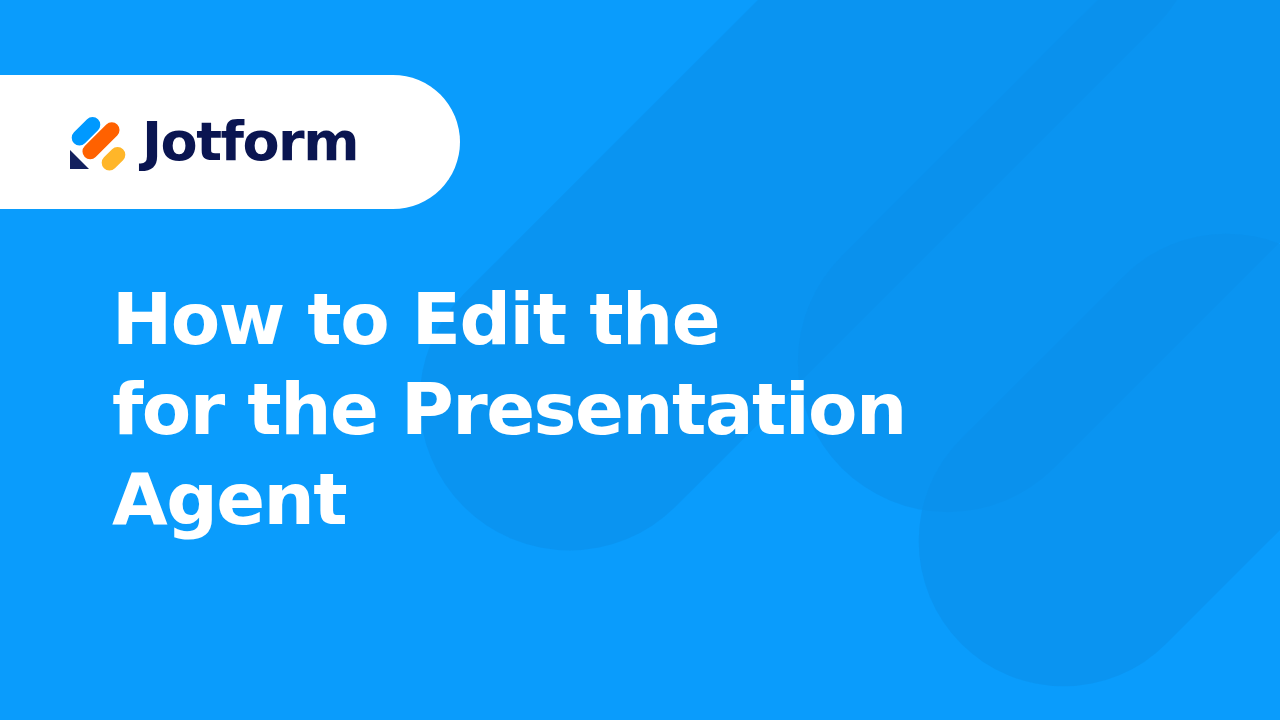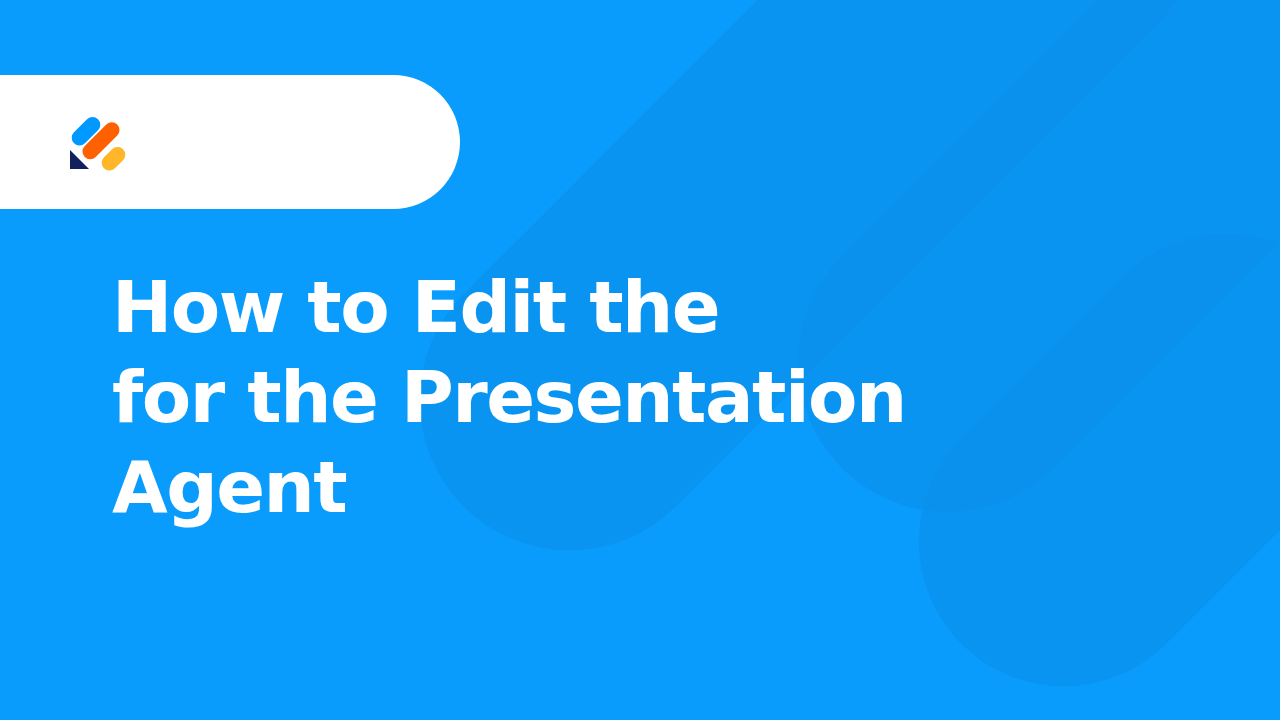--- a/index.html
+++ b/index.html
@@ -98,21 +98,21 @@
     letter-spacing:-1.5px;
     color:#0a1551;
     line-height:1;
     white-space:nowrap;
   }
 
   
   #headline {
     position:absolute;
     left:112px;
-    top:262px;
+    top:274px;
     width:800px;
   }
   #headline .hl-line {
     display:block;
     font-family:"DejaVu Sans", sans-serif;
     font-weight:700;
     font-size:72px;
     line-height:90px;
     letter-spacing:-1.5px;
     color:#ffffff;
@@ -139,20 +139,21 @@
           <rect x="1" y="12.5" width="34" height="15.5" rx="7.75" ry="7.75" transform="rotate(-45 18 20.25)" fill="#0099ff"></rect>
 
           <rect x="10" y="22" width="46" height="15.5" rx="7.75" ry="7.75" transform="rotate(-45 33 29.75)" fill="#ff6100"></rect>
 
           <rect x="32" y="40" width="27" height="15.5" rx="7.75" ry="7.75" transform="rotate(-45 45.5 47.75)" fill="#ffb629"></rect>
 
           <path d="M2 39 L2 58 L21 58 Z" fill="#13205e"></path>
         </svg>
       </div>
 
+      <div id="logo-wordmark">Jotform</div>
     </div>
   </div>
 
   <div id="headline">
     <span class="hl-line">How to Edit the</span>
     <span class="hl-line">for the Presentation</span>
     <span class="hl-line">Agent</span>
   </div>
 
 </div>

